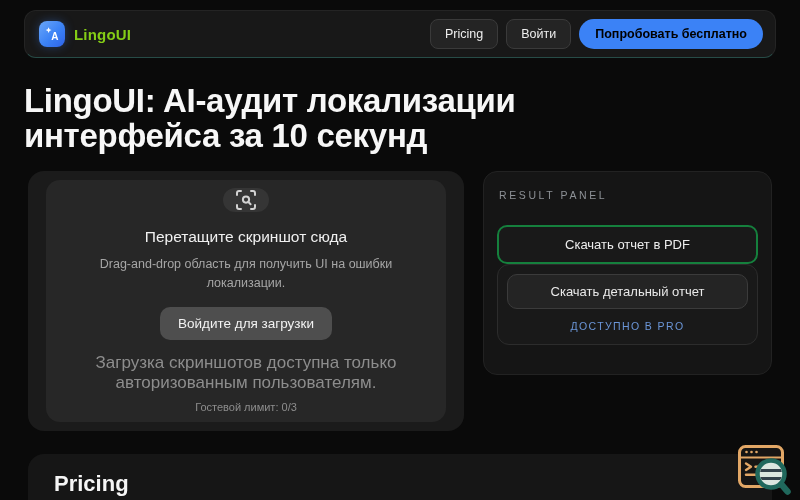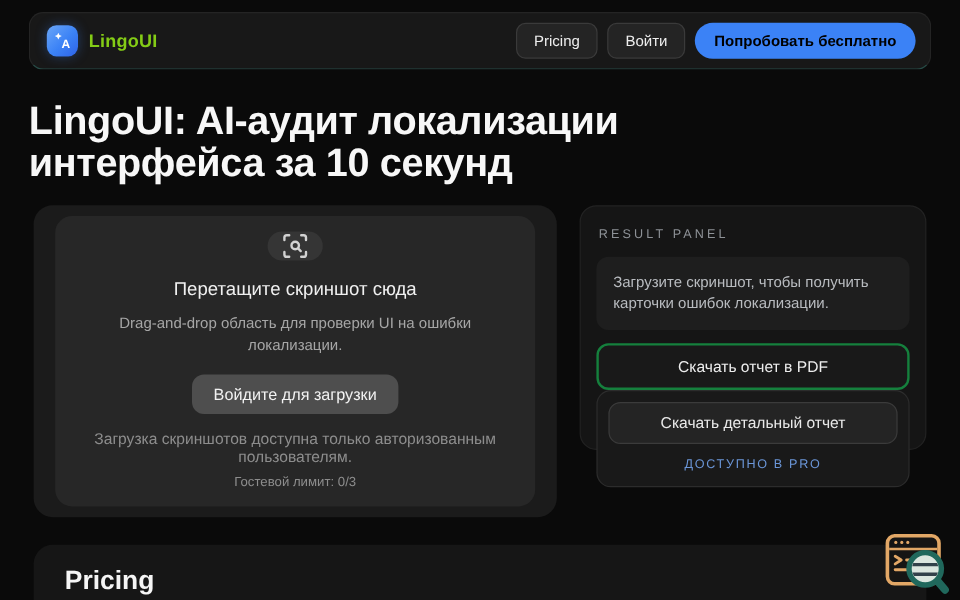--- a/index.html
+++ b/index.html
@@ -109,21 +109,21 @@
     margin-top: 15px;
     background: #4e4e4e;
     border: none;
     border-radius: 10px;
     color: #f2f2f2;
     font-size: 13.5px;
     padding: 9px 18px;
     cursor: pointer;
     font-family: inherit;
   }
-  .drop-note { margin-top: 13px; font-size: 13px; color: #8d8d8d; }
+  .drop-note { margin-top: 13px; font-size: 17px; color: #8d8d8d; }
   .drop-limit { margin-top: 8px; font-size: 11px; color: #8d8d8d; }
 
   
   .result-panel {
     background: #151515;
     border: 1px solid #222222;
     border-radius: 14px;
     padding: 13px 13px;
     height: 204px;
   }
@@ -228,30 +228,29 @@
         <svg width="24" height="24" viewBox="0 0 24 24" fill="none" stroke="#d2d2d2" stroke-width="2" stroke-linecap="round" stroke-linejoin="round">
           <path d="M3 7 V5 a2 2 0 0 1 2 -2 h2"></path>
           <path d="M17 3 h2 a2 2 0 0 1 2 2 v2"></path>
           <path d="M21 17 v2 a2 2 0 0 1 -2 2 h-2"></path>
           <path d="M7 21 H5 a2 2 0 0 1 -2 -2 v-2"></path>
           <circle cx="12" cy="11.6" r="3.1"></circle>
           <path d="m16.6 16.2 -2.2 -2.2"></path>
         </svg>
       </div>
       <div class="drop-title">Перетащите скриншот сюда</div>
-      <div class="drop-desc">Drag-and-drop область для проверки UI на ошибки локализации.</div>
+      <div class="drop-desc">Drag-and-drop область для получить UI на ошибки локализации.</div>
       <button class="login-btn">Войдите для загрузки</button>
       <div class="drop-note">Загрузка скриншотов доступна только авторизованным пользователям.</div>
       <div class="drop-limit">Гостевой лимит: 0/3</div>
     </div>
   </section>
 
   <aside class="result-panel">
     <div class="result-label">RESULT PANEL</div>
-    <div class="result-empty">Загрузите скриншот, чтобы получить карточки ошибок локализации.</div>
     <button class="pdf-btn">Скачать отчет в PDF</button>
     <div class="detail-card">
       <button class="detail-btn">Скачать детальный отчет</button>
       <div class="pro-note">ДОСТУПНО В PRO</div>
     </div>
   </aside>
 
 </div>
 
 <section class="pricing-section">

